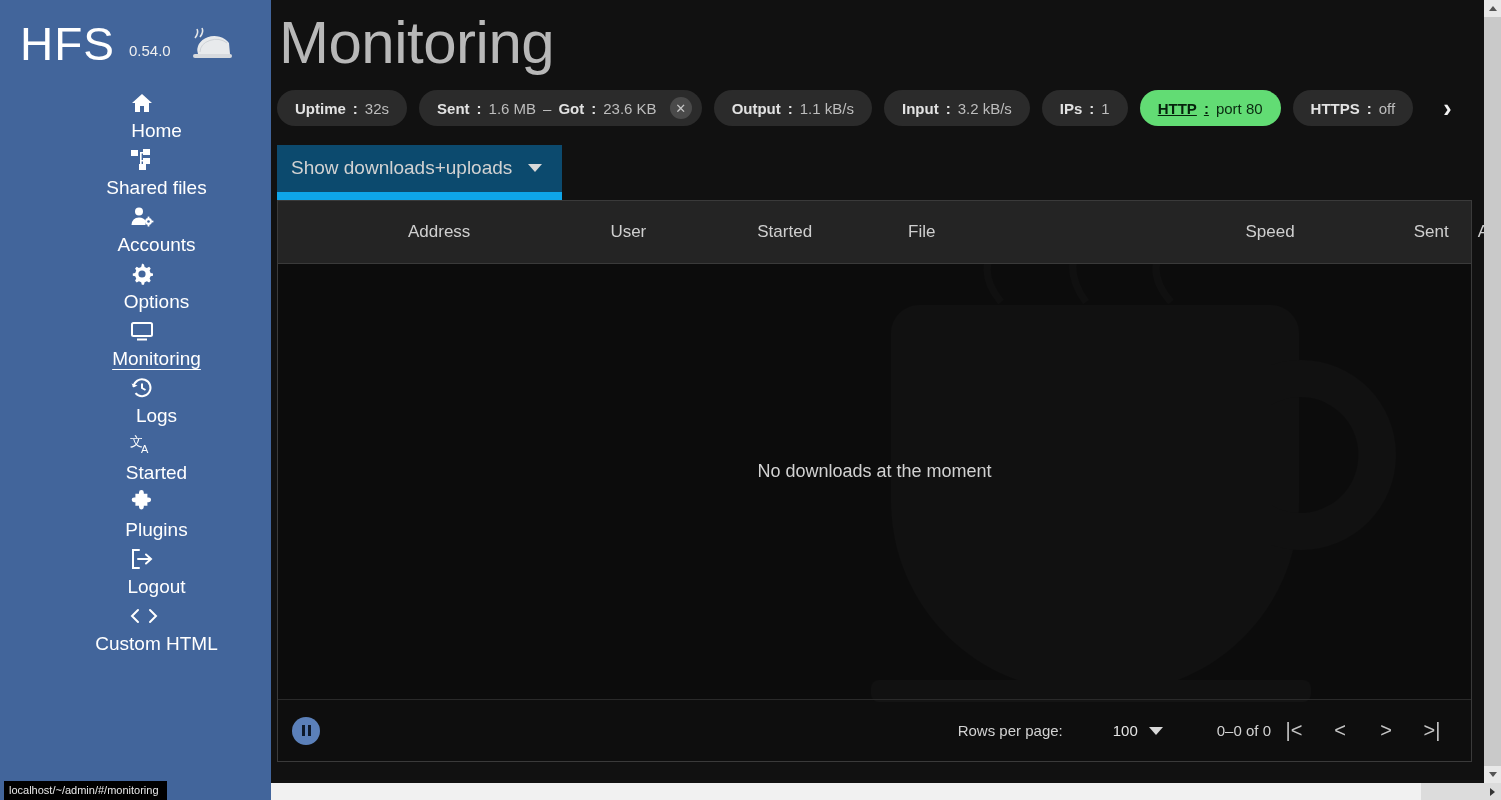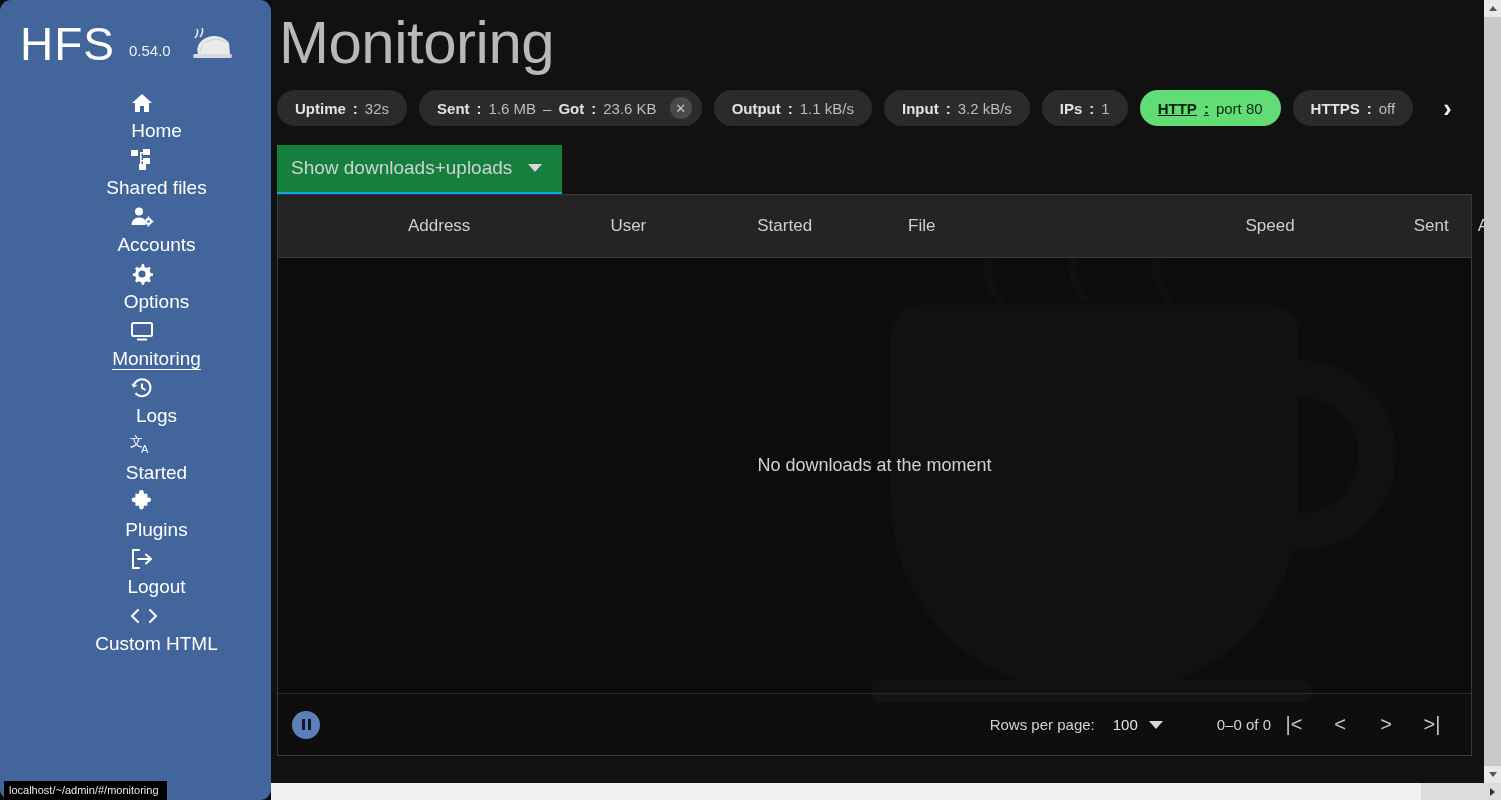--- a/index.html
+++ b/index.html
@@ -11,21 +11,20 @@
   }
   #app { position: relative; width: 1501px; height: 800px; display: flex; }
 
   
   #sidebar {
     width: 271px; height: 800px;
     background: #42659b;
     flex: 0 0 271px;
     position: relative;
     padding-top: 6px;
-    border-radius: 11px;
   }
   .brand { display: flex; align-items: center; padding: 14px 0 18px 20px; }
   .brand-name {
     font-size: 46px; color: #ffffff; letter-spacing: 1px;
     font-weight: 400; line-height: 1;
   }
   .brand-version { font-size: 15px; color: #f0f0f0; margin-left: 14px; margin-top: 12px; }
   .brand-logo { margin-left: 18px; margin-top: 4px; }
 
   .nav-item {
@@ -101,23 +100,23 @@
   .chips-next {
     color: #f2f2f2; font-size: 25px; font-weight: bold;
     margin-left: 12px; cursor: pointer; line-height: 1;
     padding: 0 6px;
   }
 
   
   #select-bar { position: relative; z-index: 2; padding-left: 6px; margin-top: 16px; }
   #show-select {
     display: inline-flex; align-items: center; gap: 16px;
-    background: #15803d; color: #d2d2d2;
+    background: #0c4a6e; color: #d2d2d2;
     font-size: 19px; padding: 12px 20px 13px 14px;
-    border-bottom: 2px solid #0ea5e9;
+    border-bottom: 8px solid #0ea5e9;
     cursor: pointer;
   }
   .caret-down {
     width: 0; height: 0;
     border-left: 7px solid transparent; border-right: 7px solid transparent;
     border-top: 8px solid #d8d8d8;
   }
 
   
   #table-wrap {
@@ -168,21 +167,21 @@
     justify-content: center; gap: 3px; cursor: pointer;
   }
   .pause-btn i { width: 3px; height: 11px; background: #0e1a2b; display: block; }
   .foot-right {
     margin-left: auto; display: flex; align-items: center;
     color: #d2d2d2; font-size: 15px;
   }
   .rpp-label { margin-right: 18px; }
   .rpp-select {
     display: inline-flex; align-items: center; gap: 11px;
-    cursor: pointer; color: #e4e4e4; font-size: 15px;
+    cursor: pointer; color: #e4e4e4; font-size: 15px; margin-left: 32px;
   }
   .range-label { margin-left: 54px; color: #d2d2d2; font-size: 15px; }
   .pg-btn {
     width: 46px; text-align: center; color: #c4c4c4;
     font-size: 20px; cursor: pointer; font-family: "Liberation Sans", sans-serif;
   }
   .pg-btn:first-of-type { margin-left: 30px; }
 
   
   #vscroll {

